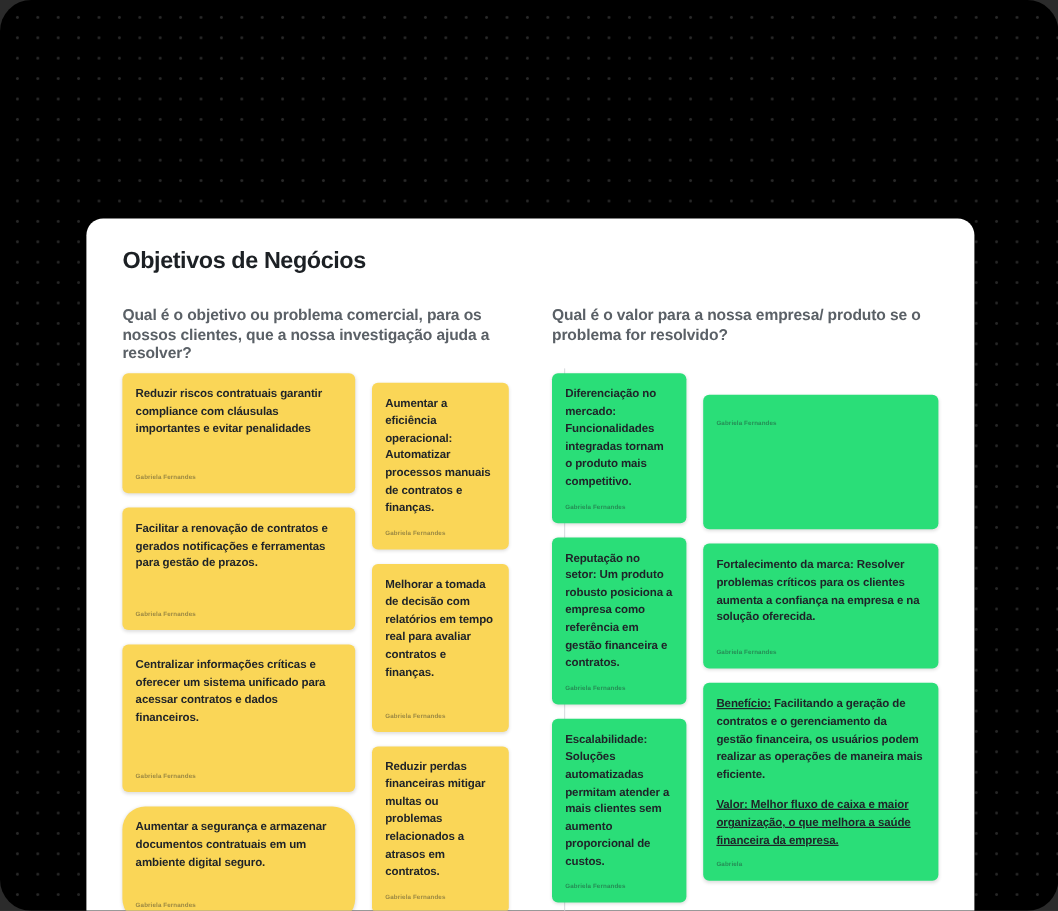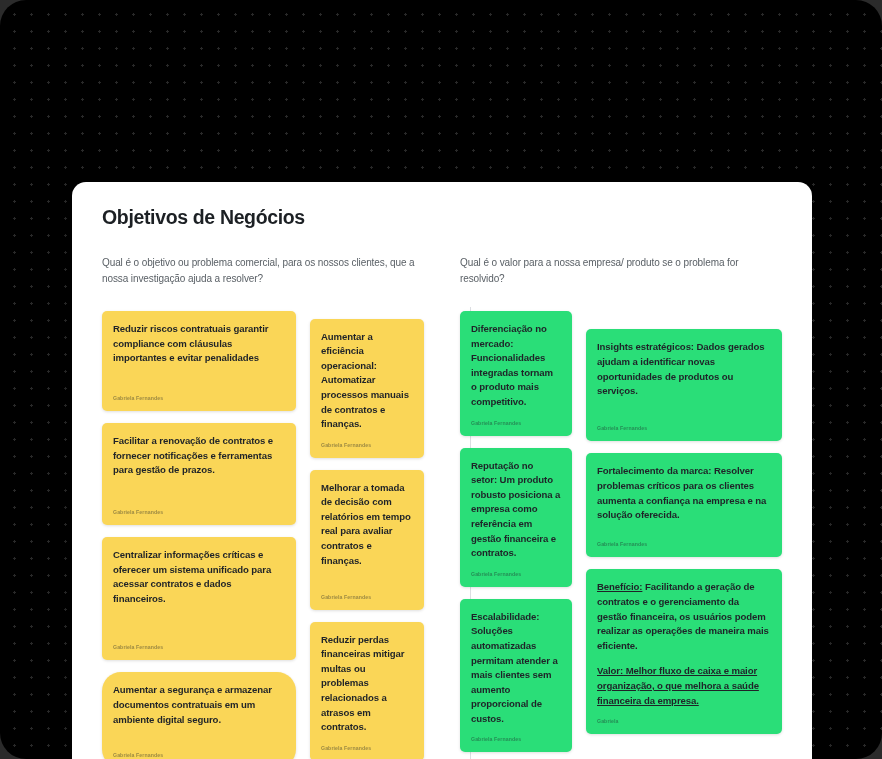--- a/index.html
+++ b/index.html
@@ -50,24 +50,24 @@
   }
   .col-left-half  { width: 358px; }
   .col-right-half { width: 322px; margin-left: 30px; }
   .divider {
     position: absolute;
     left: 368px; top: 52px;
     width: 1px; height: 456px;
     background: #dcdee2;
   }
   .question {
-    font-size: 10px;
+    font-size: 13px;
     line-height: 15.5px;
     color: #5a6066;
-    font-weight: normal;
+    font-weight: bold;
     letter-spacing: -0.1px;
     margin-bottom: 22px;
     height: 34px;
   }
   .notes-row {
     display: flex;
     gap: 14px;
     align-items: center;
   }
   .note-col { display: flex; flex-direction: column; gap: 12px; }
@@ -133,21 +133,21 @@
         <div class="question">Qual é o objetivo ou problema comercial, para os nossos clientes, que a nossa investigação ajuda a resolver?</div>
 
         <div class="notes-row">
 
           <div class="note-col">
             <div class="note note-yellow w-wide h1">
               <div class="note-text">Reduzir riscos contratuais garantir compliance com cláusulas importantes e evitar penalidades</div>
               <div class="note-author">Gabriela Fernandes</div>
             </div>
             <div class="note note-yellow w-wide h2">
-              <div class="note-text">Facilitar a renovação de contratos e fornecer notificações e ferramentas para gestão de prazos.</div>
+              <div class="note-text">Facilitar a renovação de contratos e gerados notificações e ferramentas para gestão de prazos.</div>
               <div class="note-author">Gabriela Fernandes</div>
             </div>
             <div class="note note-yellow w-wide h3">
               <div class="note-text">Centralizar informações críticas e oferecer um sistema unificado para acessar contratos e dados financeiros.</div>
               <div class="note-author">Gabriela Fernandes</div>
             </div>
             <div class="note note-yellow w-wide h4">
               <div class="note-text">Aumentar a segurança e armazenar documentos contratuais em um ambiente digital seguro.</div>
               <div class="note-author">Gabriela Fernandes</div>
             </div>
@@ -188,21 +188,20 @@
               <div class="note-author">Gabriela Fernandes</div>
             </div>
             <div class="note note-green w-gnarrow gn3">
               <div class="note-text">Escalabilidade: Soluções automatizadas permitam atender a mais clientes sem aumento proporcional de custos.</div>
               <div class="note-author">Gabriela Fernandes</div>
             </div>
           </div>
 
           <div class="note-col">
             <div class="note note-green w-gwide g1">
-              <div class="note-text">Insights estratégicos: Dados gerados ajudam a identificar novas oportunidades de produtos ou serviços.</div>
               <div class="note-author">Gabriela Fernandes</div>
             </div>
             <div class="note note-green w-gwide g2">
               <div class="note-text">Fortalecimento da marca: Resolver problemas críticos para os clientes aumenta a confiança na empresa e na solução oferecida.</div>
               <div class="note-author">Gabriela Fernandes</div>
             </div>
             <div class="note note-green w-gwide g3">
               <div class="note-text">
                 <div class="note-para"><span class="lbl">Benefício:</span><span> Facilitando a geração de contratos e o gerenciamento da gestão financeira, os usuários podem realizar as operações de maneira mais eficiente.</span></div>
                 <div class="note-para"><span class="lbl">Valor:</span><span> Melhor fluxo de caixa e maior organização, o que melhora a saúde financeira da empresa.</span></div>

